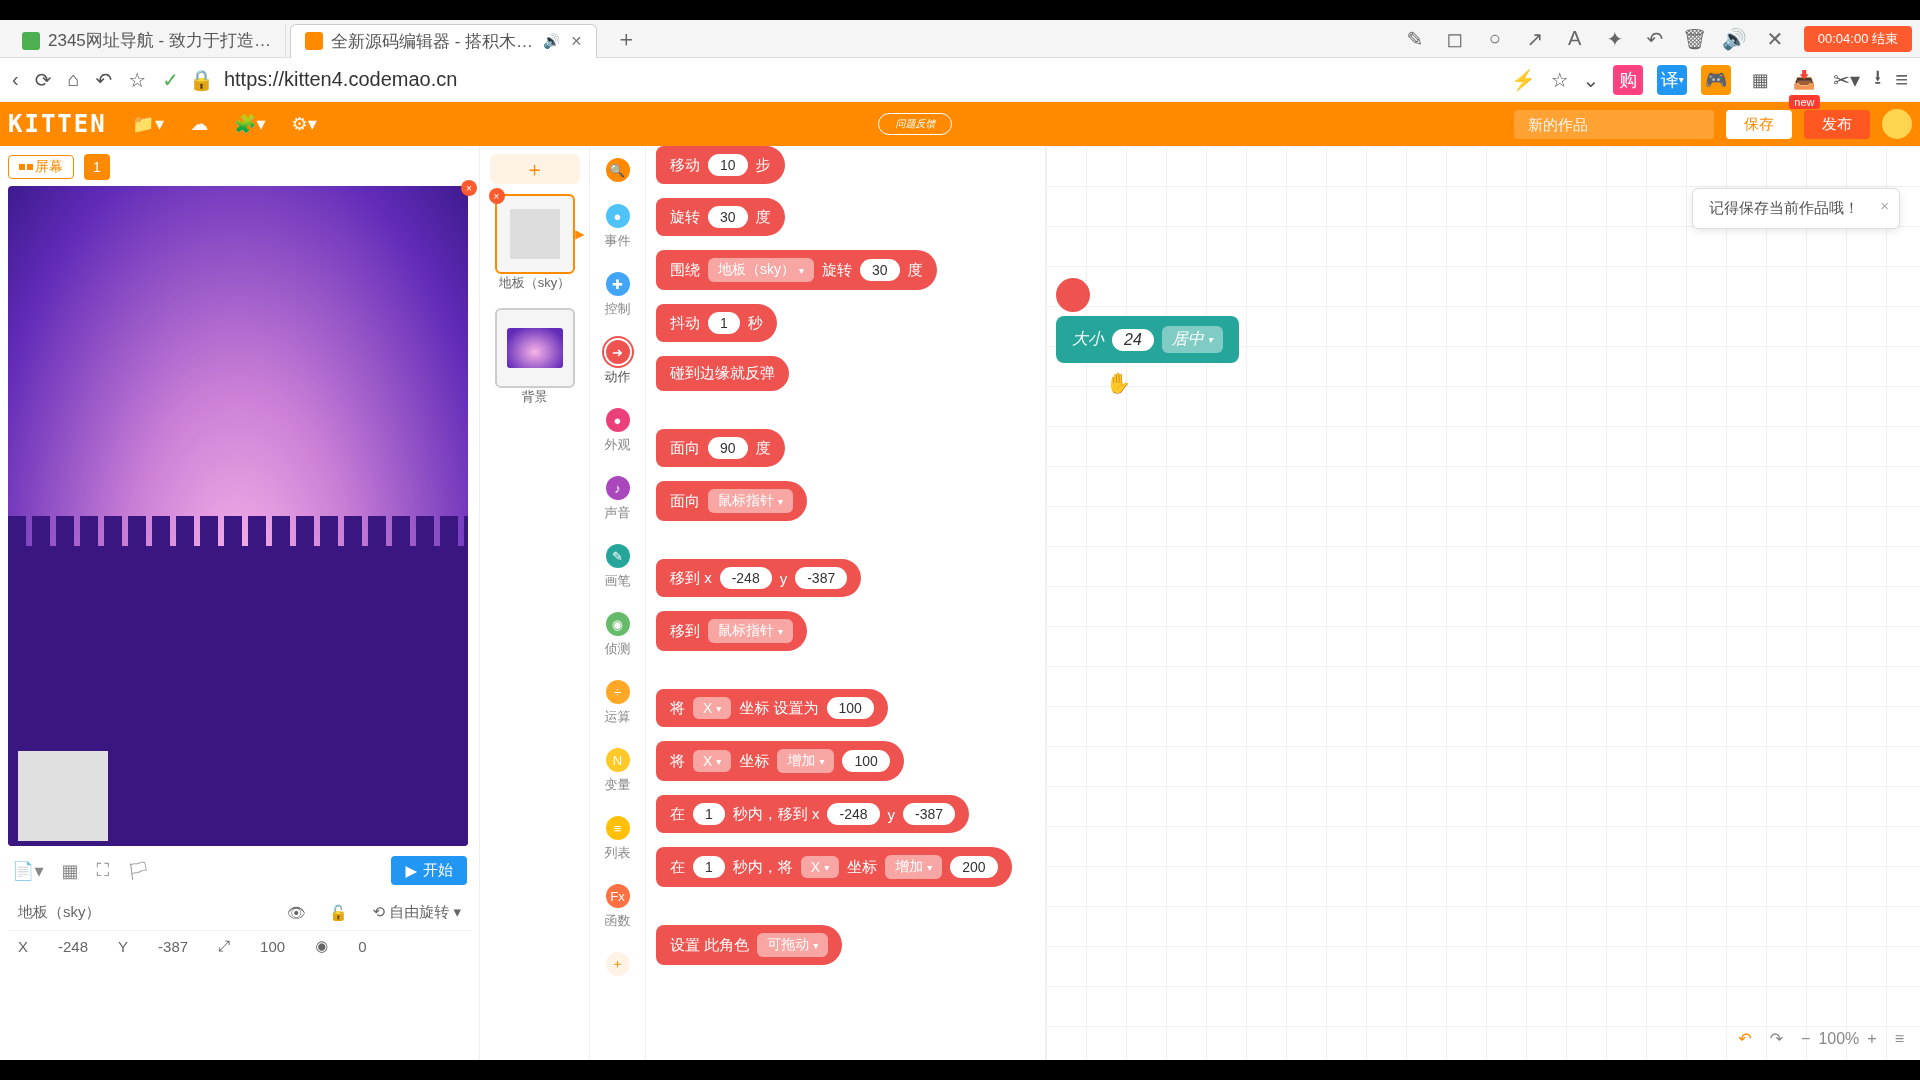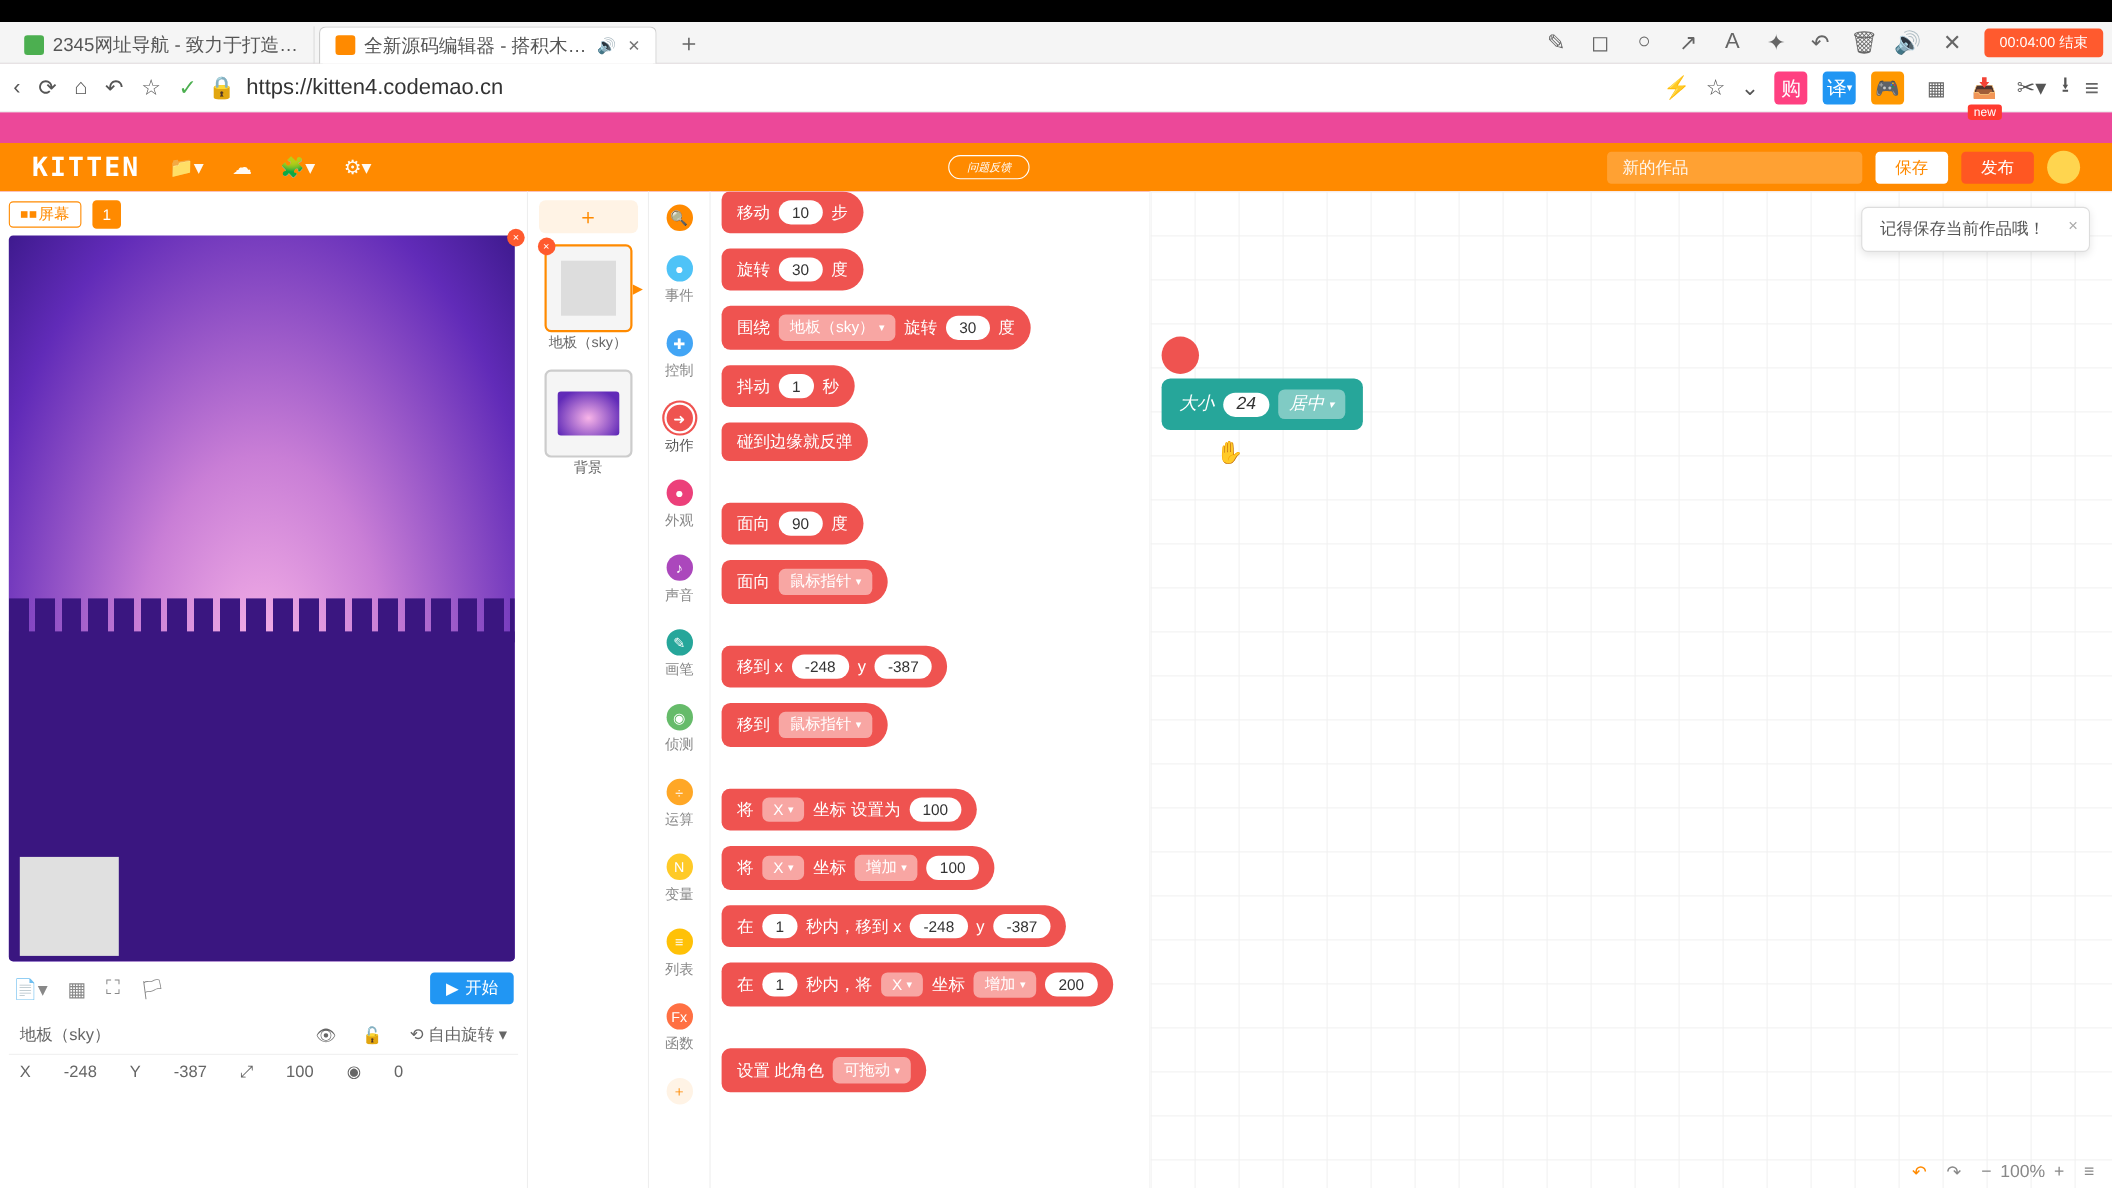--- a/index.html
+++ b/index.html
@@ -1,17 +1,17 @@
 <!DOCTYPE html>
 <html><head>
 <meta charset="utf-8">
 <style>
 * { margin: 0; padding: 0; box-sizing: border-box; font-family: "Microsoft YaHei", sans-serif; }
 body { background: #000; width: 1920px; height: 1080px; overflow: hidden; }
-.screen { position: absolute; top: 20px; left: 0; right: 0; bottom: 20px; background: #ec4899; }
+.screen { position: absolute; top: 20px; left: 0; right: 0; bottom: 20px; background: #b91c1c; }
 
 
 .browser-tabs { height: 38px; background: #f5f5f5; display: flex; align-items: center; padding: 0 8px; border-bottom: 1px solid #ddd; }
 .tab { display: flex; align-items: center; padding: 0 14px; height: 34px; margin-top: 4px; margin-right: 4px; font-size: 17px; color: #555; max-width: 310px; border-right: 1px solid #ddd; }
 .tab.active { background: #fff; border-radius: 6px 6px 0 0; border: 1px solid #ccc; border-bottom: none; }
 .tab .favicon { width: 18px; height: 18px; margin-right: 8px; background: #ff8a00; border-radius: 3px; display: inline-block; }
 .tab .fav-2345 { background: #4caf50; }
 .tab .fav-kitten { background: #ff8a00; }
 .tab .speaker-icon, .tab .close-icon { margin-left: 10px; font-size: 14px; color: #777; }
 .new-tab-btn { padding: 0 14px; font-size: 22px; color: #666; }
@@ -27,26 +27,26 @@
 .addr-right .sq-icon { width: 30px; height: 30px; display: flex; align-items: center; justify-content: center; font-size: 18px; border-radius: 4px; }
 .sq-gou { background: #ff4081; color: #fff; }
 .sq-yi { background: #2196f3; color: #fff; position: relative; }
 .sq-game { background: #ff9800; color: #fff; }
 .sq-dots { color: #666; }
 .sq-down { color: #666; position: relative; }
 .new-badge { position: absolute; bottom: -14px; left: 50%; transform: translateX(-50%); background: #ff3b30; color: #fff; font-size: 11px; padding: 1px 5px; border-radius: 3px; }
 .menu-icon { font-size: 22px; color: #666; }
 
 
-.app-header { height: 44px; background: #ff8a00; display: flex; align-items: center; padding: 0 29px; gap: 26px; color: #fff; margin-top: 28px; }
+.app-header { height: 44px; background: #ff8a00; display: flex; align-items: center; padding: 0 8px; gap: 26px; color: #fff; }
 .app-logo { font-size: 24px; font-weight: bold; letter-spacing: 2px; font-family: monospace; }
 .app-header .hicon { font-size: 18px; opacity: 0.95; cursor: pointer; }
 .feedback-btn { margin: 0 auto; border: 1.5px solid #fff; border-radius: 16px; padding: 3px 16px; font-size: 10px; cursor: pointer; font-style: italic; }
 .header-right { display: flex; align-items: center; gap: 12px; }
-.project-name-input { background: rgba(255,255,255,0.2); border: none; color: #fff; padding: 6px 14px; border-radius: 4px; font-size: 15px; width: 232px; }
+.project-name-input { background: rgba(255,255,255,0.2); border: none; color: #fff; padding: 6px 14px; border-radius: 4px; font-size: 15px; width: 200px; }
 .project-name-input::placeholder { color: rgba(255,255,255,0.9); }
 .save-btn { background: #fff; color: #ff8a00; padding: 5px 18px; border-radius: 4px; font-size: 15px; cursor: pointer; font-weight: 500; }
 .publish-btn { background: #ff5722; color: #fff; padding: 5px 18px; border-radius: 4px; font-size: 15px; cursor: pointer; }
 .avatar { width: 30px; height: 30px; border-radius: 50%; background: #ffd54f; }
 
 
 .main { display: flex; height: calc(100% - 126px); background: #fff; }
 
 
 .stage-panel { width: 480px; padding: 8px; display: flex; flex-direction: column; border-right: 1px solid #eee; }

